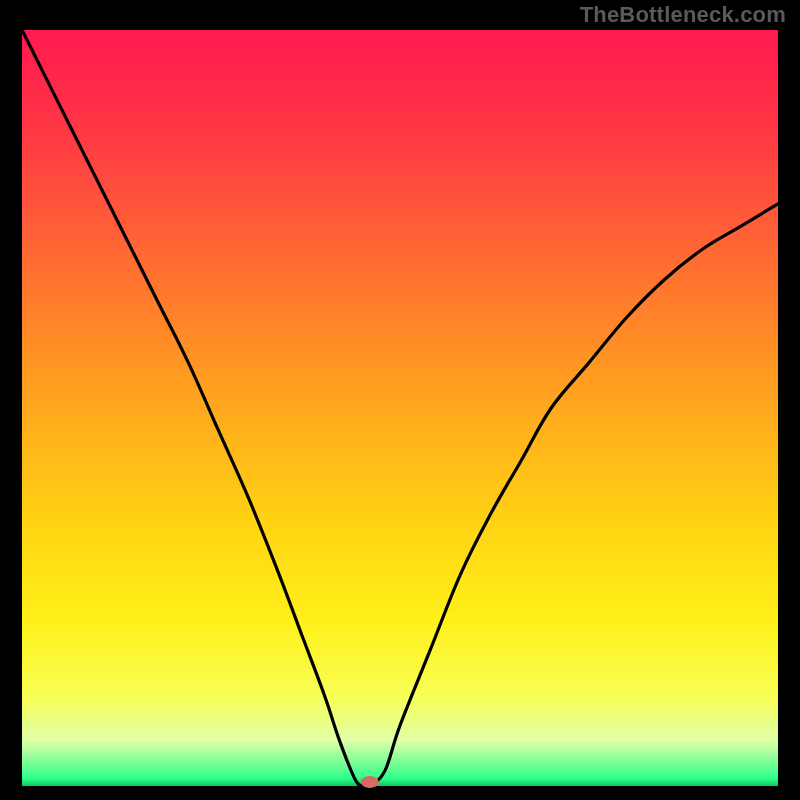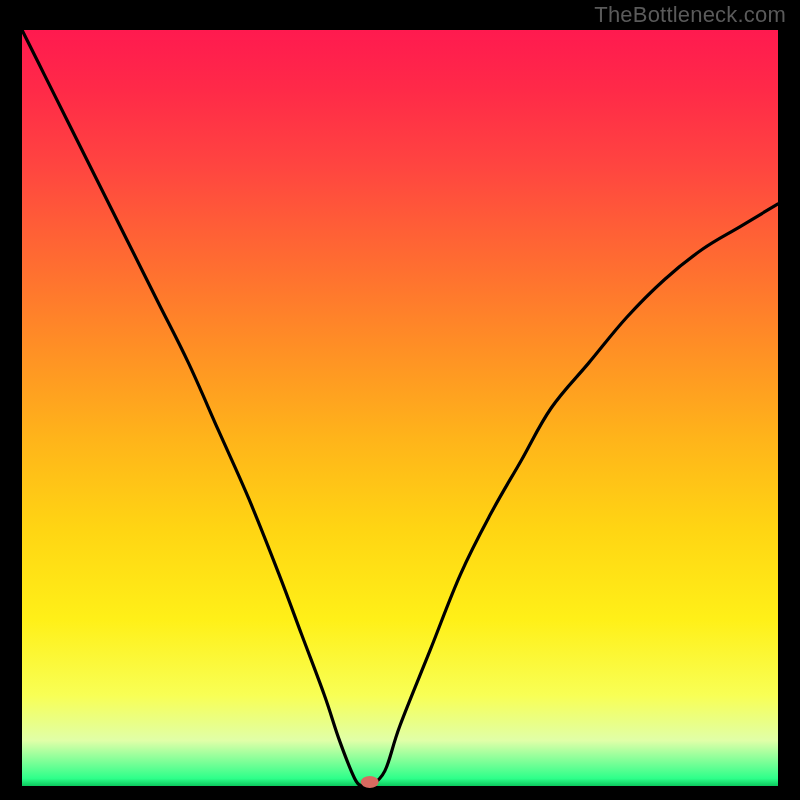--- a/index.html
+++ b/index.html
@@ -16,21 +16,21 @@
     width: 800px;
     height: 800px;
     background: #000;
   }
   .watermark {
     position: absolute;
     top: 2px;
     right: 14px;
     color: #5a5a5a;
     font-size: 22px;
-    font-weight: 400;
+    font-weight: 700;
     letter-spacing: 0.2px;
     font-family: Arial, Helvetica, sans-serif;
   }
   .plot-area {
     position: absolute;
     left: 22px;
     top: 30px;
     width: 756px;
     height: 756px;
     background: linear-gradient(

